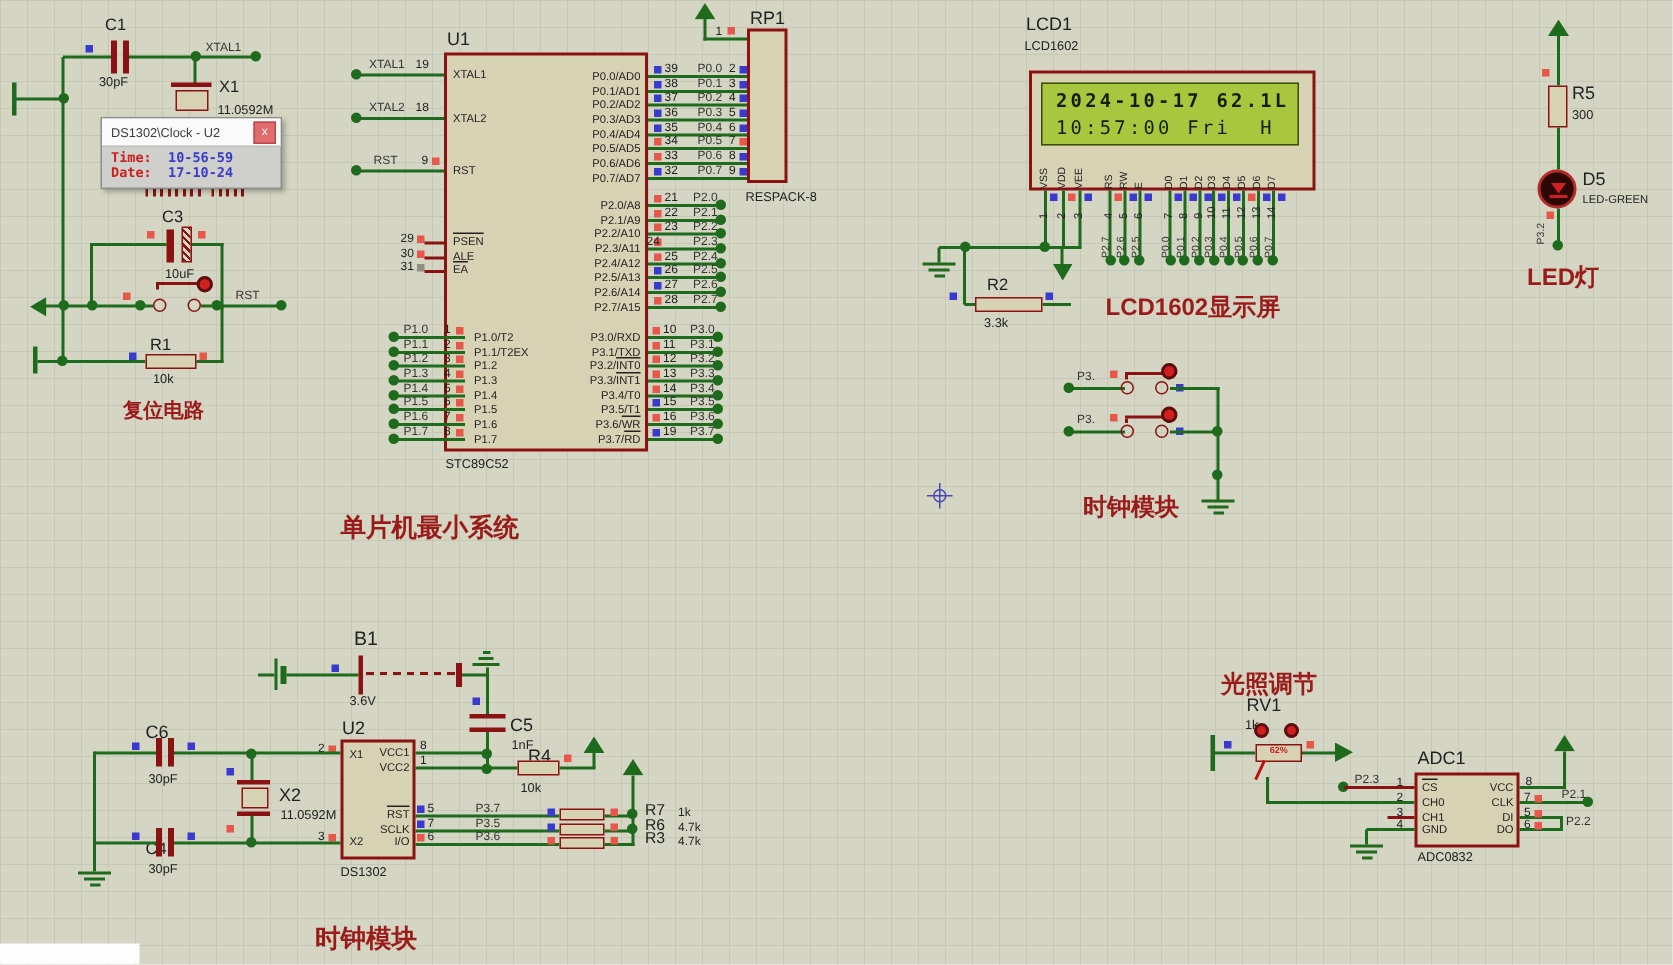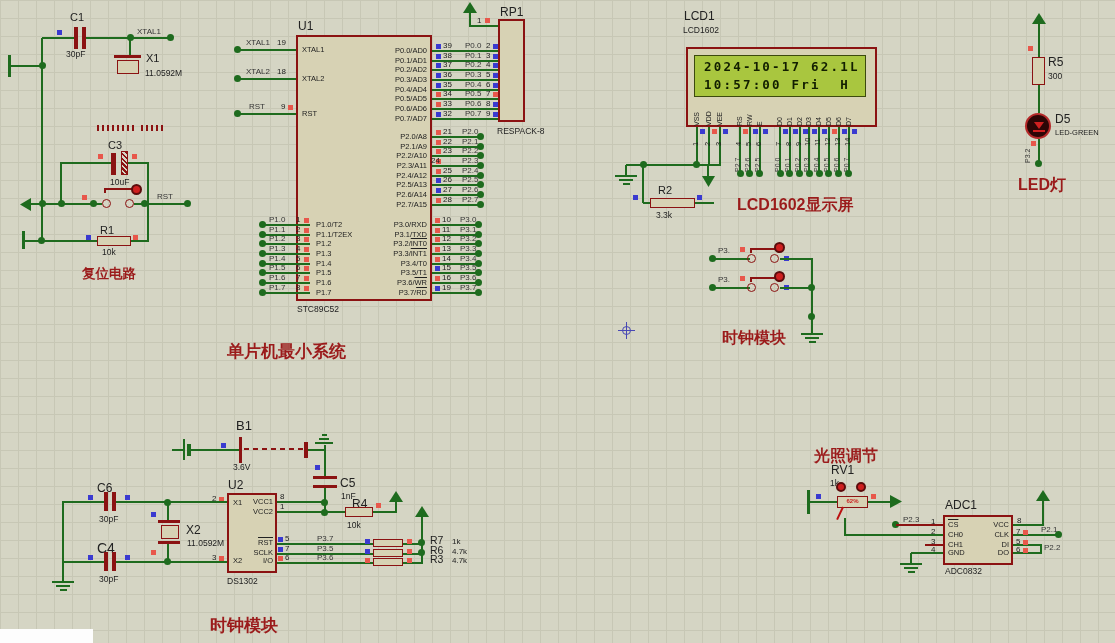--- a/index.html
+++ b/index.html
@@ -72,20 +72,30 @@
   <i class="wh" style="left:86px;top:37px;width:86px"></i>
   <i class="dot" style="left:127px;top:34px"></i>
   <i class="dot" style="left:167px;top:34px"></i>
   <span class="net" style="left:137px;top:27px">XTAL1</span>
   <i class="wv" style="left:129px;top:39px;height:17px"></i>
   <i class="plate" style="left:114px;top:55px;width:27px;height:3px"></i>
   <div class="box bx1" style="left:117px;top:60px;width:22px;height:14px"></div>
   <span class="ref" style="left:146px;top:52px">X1</span>
   <span class="val" style="left:145px;top:68px">11.0592M</span>
 
+  <div class="a" style="left:67px;top:78px;width:119px;height:46px;border:1px solid #8e8e8e;background:#cfcfcb;box-shadow:2px 2px 3px rgba(0,0,0,.25);z-index:40">
+    <div class="a" style="left:0;top:0;right:0;height:18px;background:#fafafa;border-bottom:1px solid #bbb">
+      <span class="a" style="left:6px;top:4px;font-size:8.5px;color:#3c3c3c">DS1302\Clock - U2</span>
+      <span class="a" style="left:101px;top:2px;width:13px;height:13px;background:#e06c6c;border:1px solid #b84848;color:#fff;font-size:8px;text-align:center;line-height:12px">x</span>
+    </div>
+    <span class="a mono" style="left:6px;top:22px;font-size:9px;font-weight:bold;color:#cc2020">Time:</span>
+    <span class="a mono" style="left:44px;top:22px;font-size:9px;font-weight:bold;color:#3a3acc">10-56-59</span>
+    <span class="a mono" style="left:6px;top:32px;font-size:9px;font-weight:bold;color:#cc2020">Date:</span>
+    <span class="a mono" style="left:44px;top:32px;font-size:9px;font-weight:bold;color:#3a3acc">17-10-24</span>
+  </div>
   <i class="frag" style="left:97px;top:125px;width:38px"></i>
   <i class="frag" style="left:141px;top:125px;width:24px"></i>
 
   <span class="ref" style="left:108px;top:139px">C3</span>
   <i class="wv" style="left:60px;top:162px;height:44px"></i>
   <i class="wh" style="left:60px;top:162px;width:51px"></i>
   <i class="plate" style="left:111px;top:153px;width:5px;height:22px"></i>
   <i class="hatch" style="left:121px;top:151px;width:7px;height:24px"></i>
   <i class="mk mk-r" style="left:98px;top:154px"></i>
   <i class="mk mk-r" style="left:132px;top:154px"></i>
@@ -141,20 +151,43 @@
   </div>
   <div class="a" style="left:235px;top:109px;width:130px;height:10px">
     <i class="wh" style="left:2px;top:4px;width:59px"></i>
     <i class="dot" style="left:-1px;top:1px"></i>
     <span class="net" style="left:14px;top:-7px">RST</span>
     <span class="pn" style="left:46px;top:-7px">9</span>
     <i class="mk mk-r" style="left:53px;top:-4px"></i>
     <span class="nm" style="left:67px;top:0">RST</span>
   </div>
 
+  <div class="rows" id="ctrlrows" style="left:245px;top:156px;width:120px">
+
+      <div class="r">
+        <span class="pn" style="left:22px;top:-2px">29</span>
+        <i class="mk mk-r" style="left:33px;top:1px"></i>
+        <i class="sh" style="left:38px;top:5px;width:13px"></i>
+        <span class="nm" style="left:57px;top:0"><i></i><i class="bar">PSEN</i></span>
+      </div>
+
+      <div class="r">
+        <span class="pn" style="left:22px;top:-2px">30</span>
+        <i class="mk mk-r" style="left:33px;top:1px"></i>
+        <i class="sh" style="left:38px;top:5px;width:13px"></i>
+        <span class="nm" style="left:57px;top:0"><i>ALE</i><i class="bar"></i></span>
+      </div>
+
+      <div class="r">
+        <span class="pn" style="left:22px;top:-2px">31</span>
+        <i class="mk mk-g" style="left:33px;top:1px"></i>
+        <i class="sh" style="left:38px;top:5px;width:13px"></i>
+        <span class="nm" style="left:57px;top:0"><i></i><i class="bar">EA</i></span>
+      </div>
+    </div>
 
   <div class="rows" id="p1rows" style="left:259px;top:219px;width:117px">
 
       <div class="r">
         <i class="wh" style="left:2px;top:5px;width:49px"></i>
         <i class="dot" style="left:0;top:2px"></i>
         <span class="net" style="left:10px;top:-4px">P1.0</span>
         <span class="pn" style="left:37px;top:-4px">1</span>
         <i class="mk mk-r" style="left:45px;top:-1px"></i>
         <span class="nm" style="left:57px;top:1px">P1.0/T2</span>
@@ -464,21 +497,21 @@
   <span class="pn" style="left:477px;top:16px">1</span>
   <i class="mk mk-r" style="left:485px;top:18px"></i>
   <div class="box" style="left:498px;top:19px;width:27px;height:103px"></div>
   <span class="val" style="left:497px;top:126px">RESPACK-8</span>
 
   <span class="ref" style="left:684px;top:9px;font-size:12px">LCD1</span>
   <span class="val" style="left:683px;top:25px">LCD1602</span>
   <div class="box" style="left:686px;top:47px;width:191px;height:80px"></div>
   <div class="a" style="left:694px;top:55px;width:172px;height:42px;background:#a9c63f;border:1px solid #3c4a0e;box-sizing:border-box">
     <span class="a mono" style="left:9px;top:3px;font-size:12.5px;font-weight:bold;letter-spacing:2.2px;color:#121f00;white-space:pre">2024-10-17 62.1L</span>
-    <span class="a mono" style="left:9px;top:21px;font-size:12.5px;font-weight:bold;letter-spacing:2.2px;color:#121f00;white-space:pre">10:57:00 Fri  H</span>
+    <span class="a mono" style="left:9px;top:21px;font-size:12.5px;font-weight:normal;letter-spacing:2.2px;color:#121f00;white-space:pre">10:57:00 Fri  H</span>
   </div>
 
   <div class="lcdg" id="g1" style="left:692px">
 
       <div class="c">
         <i class="wv" style="left:4px;top:27px;height:38px"></i>
         <span class="nm rot" style="position:absolute;left:1px;top:2px;height:24px;font-size:7px">VSS</span>
         <i class="mk mk-b" style="left:8px;top:29px"></i>
         <span class="pn rot" style="position:absolute;left:-1px;top:30px;height:16px;font-size:7.5px">1</span>
       </div>
@@ -712,21 +745,21 @@
   <i class="dot" style="left:321px;top:509px"></i>
 
   <span class="ref" style="left:97px;top:481px;font-size:12px">C6</span>
   <i class="wh" style="left:63px;top:501px;width:41px"></i>
   <i class="plate" style="left:104px;top:492px;width:4px;height:19px"></i>
   <i class="plate" style="left:112px;top:492px;width:4px;height:19px"></i>
   <i class="mk mk-b" style="left:88px;top:495px"></i>
   <i class="mk mk-b" style="left:125px;top:495px"></i>
   <span class="val" style="left:99px;top:514px">30pF</span>
   <i class="wh" style="left:116px;top:501px;width:53px"></i>
-  <span class="ref" style="left:97px;top:540px;font-size:14px">C4</span>
+  <span class="ref" style="left:97px;top:560px;font-size:11px">C4</span>
   <i class="wh" style="left:63px;top:561px;width:41px"></i>
   <i class="plate" style="left:104px;top:552px;width:4px;height:19px"></i>
   <i class="plate" style="left:112px;top:552px;width:4px;height:19px"></i>
   <i class="mk mk-b" style="left:88px;top:555px"></i>
   <i class="mk mk-b" style="left:125px;top:555px"></i>
   <span class="val" style="left:99px;top:574px">30pF</span>
   <i class="wh" style="left:116px;top:561px;width:53px"></i>
   <i class="wv" style="left:62px;top:501px;height:80px"></i>
   <i class="gb" style="left:52px;top:581px;width:22px"></i>
   <i class="gb" style="left:56px;top:585px;width:14px"></i>

